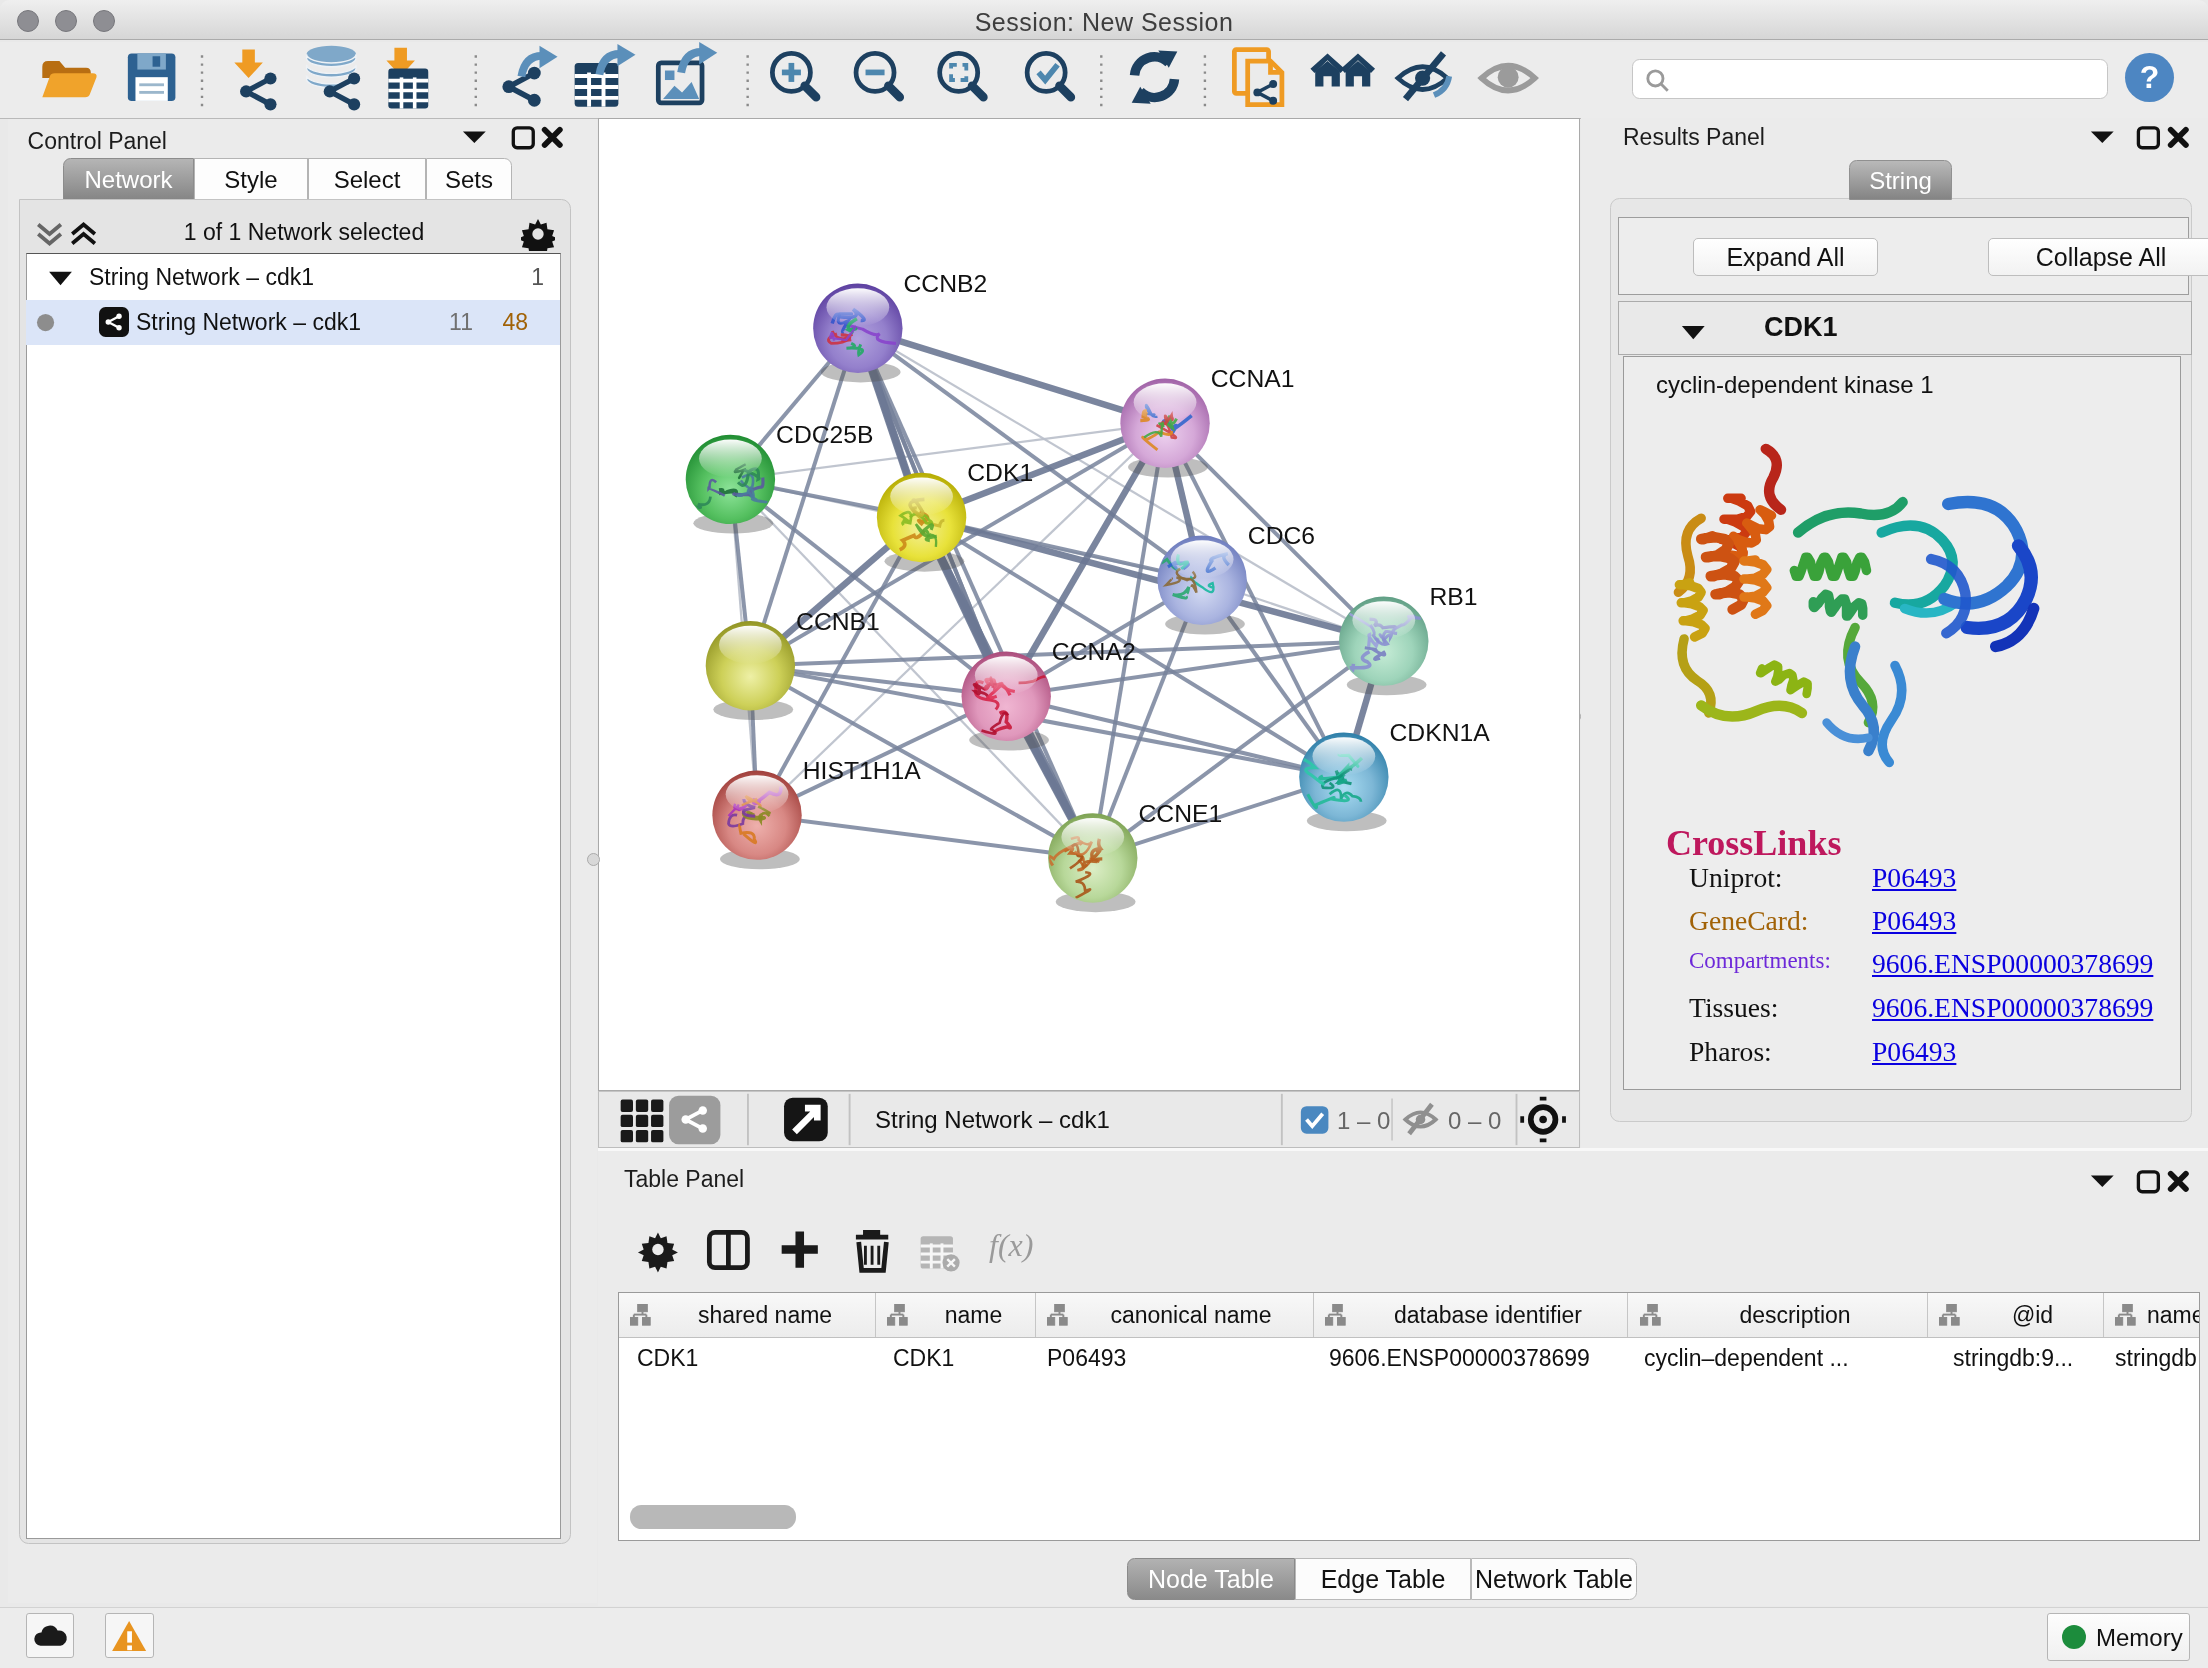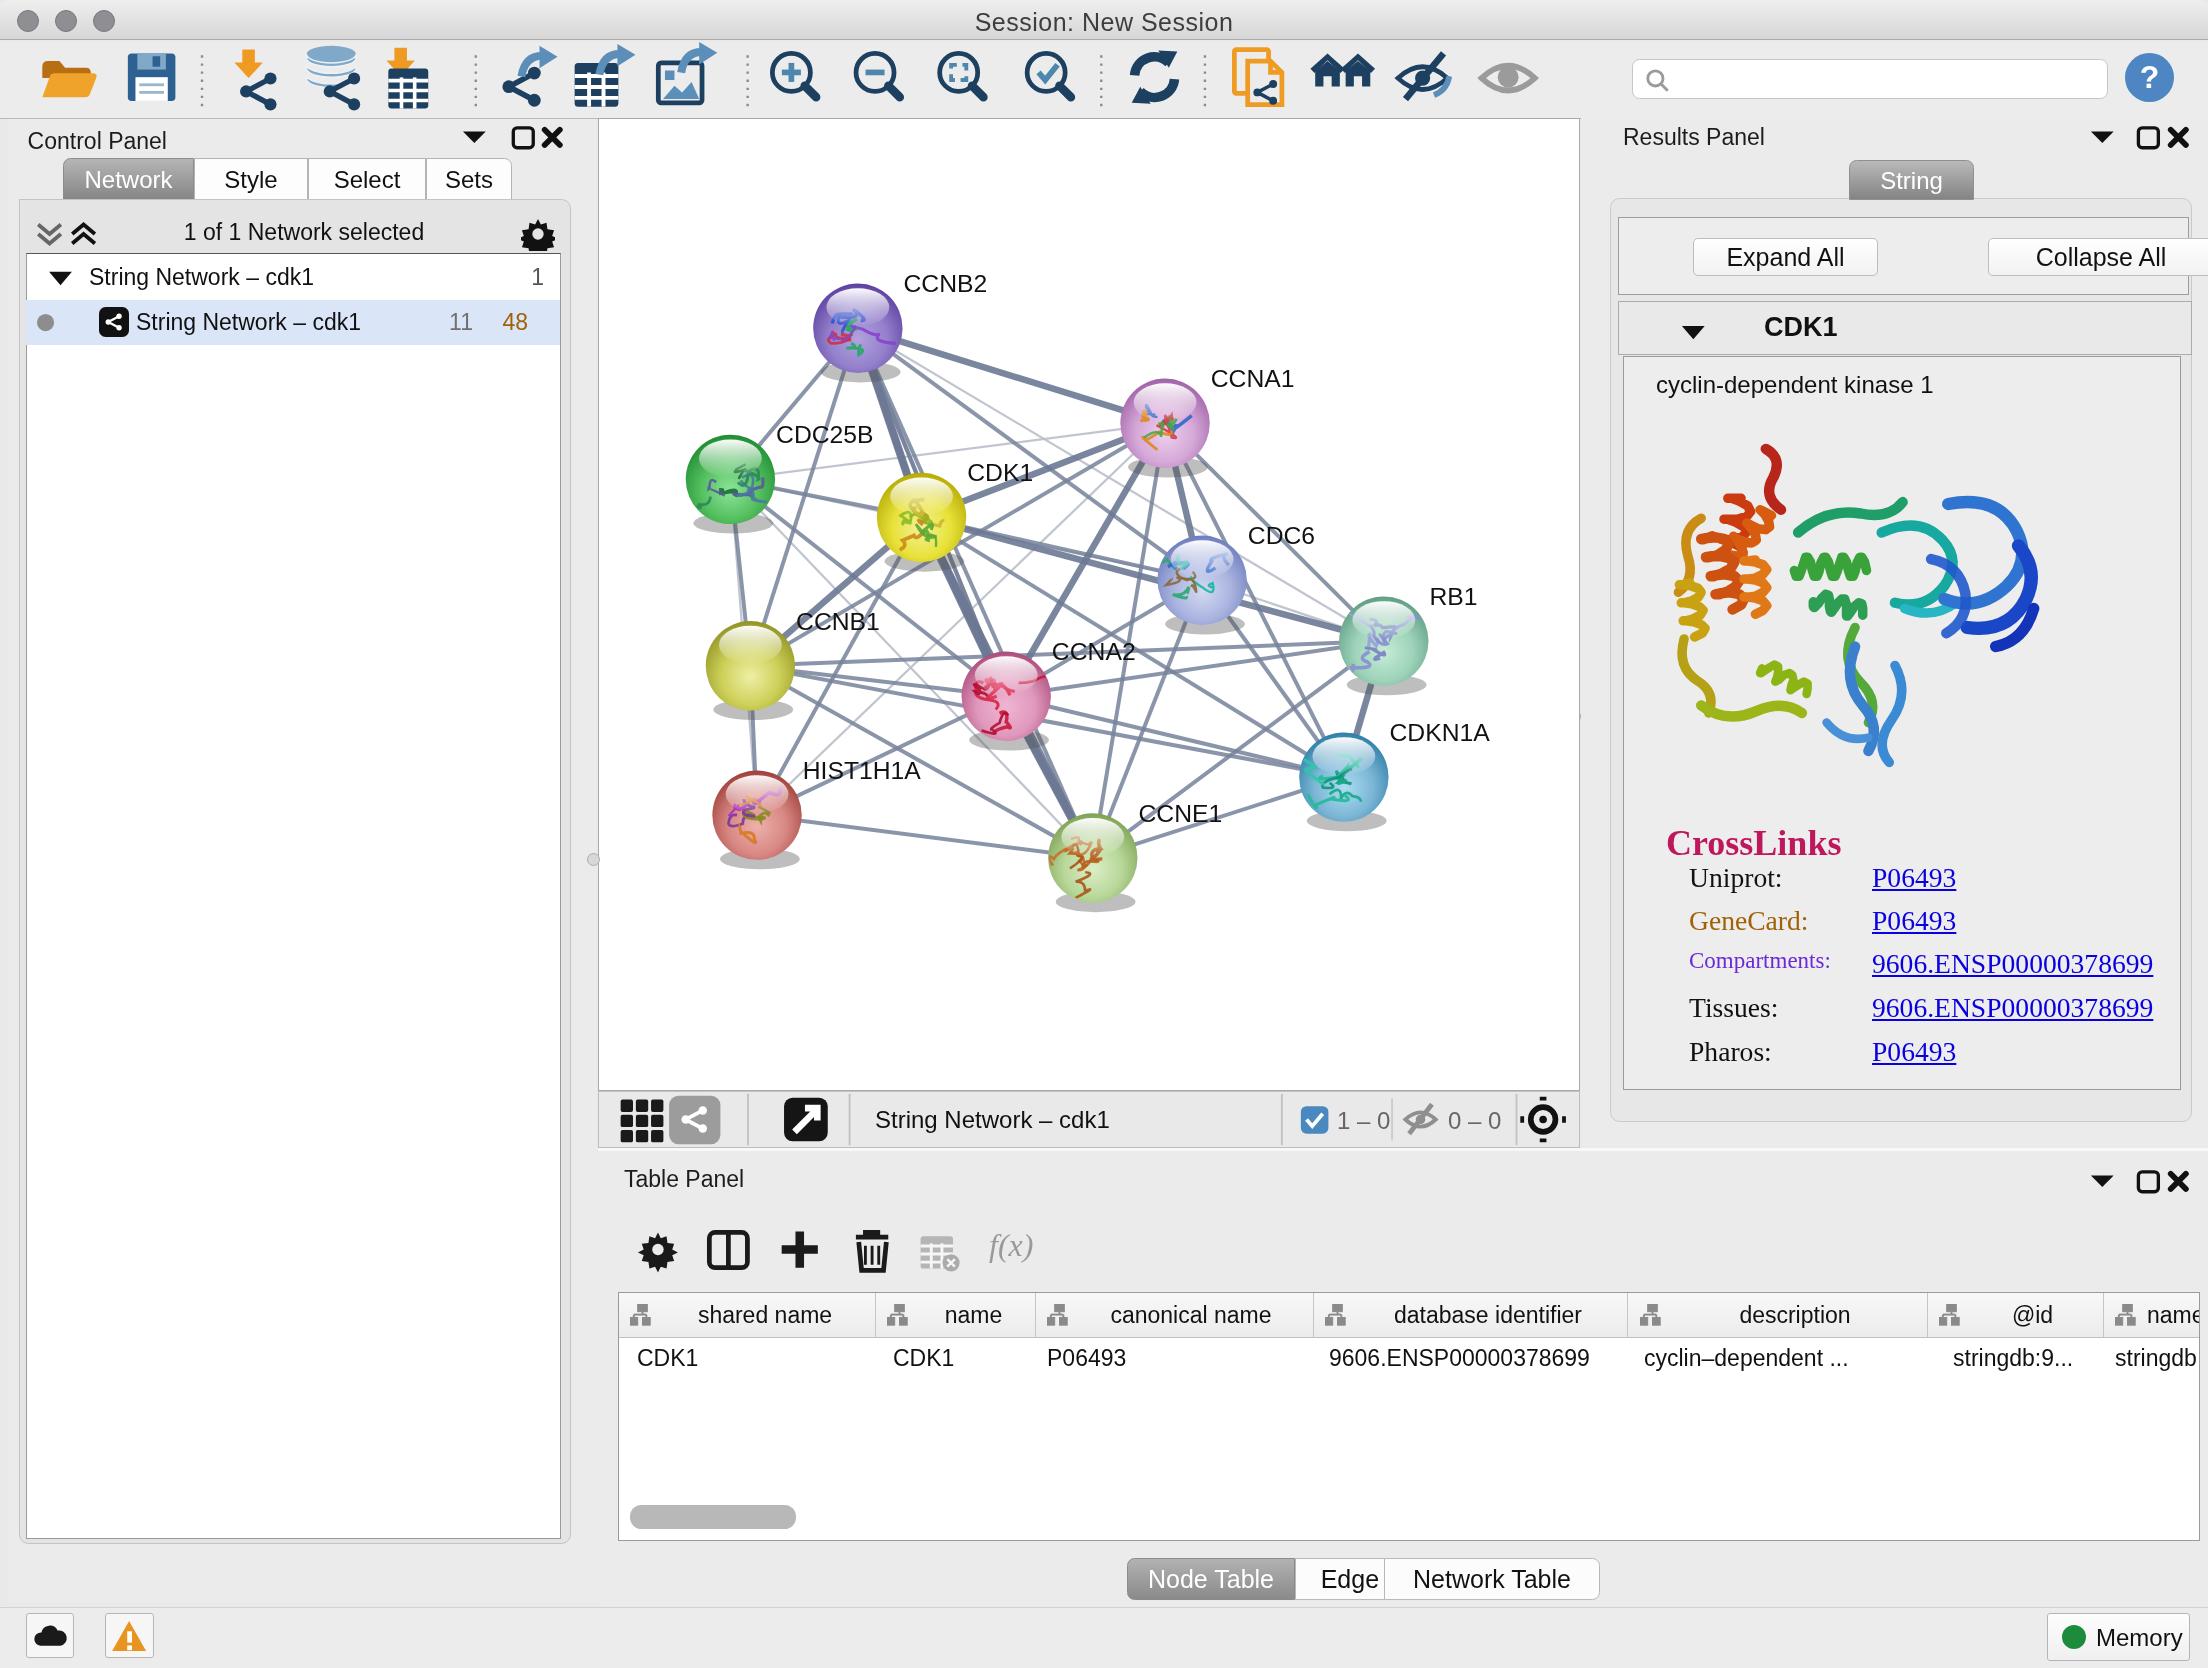--- a/index.html
+++ b/index.html
@@ -21,21 +21,21 @@
 .cpanel{left:19px;top:199px;width:552px;height:1345px;background:#e4e4e4;border:1px solid #c3c3c3;border-radius:0 9.5px 9.5px 9.5px}
 .cplist{left:26px;top:253px;width:535px;height:1286px;background:#fff;border:1px solid #9a9a9a;border-top:1.9px solid #555}
 .row1{left:0;top:0;width:534px;height:45px;font-size:23px;color:#111}
 .row2{left:0;top:45px;width:534px;height:45px;background:#dbe5f8;font-size:23px;color:#111}
 
 .net{left:598px;top:118px;width:982px;height:973px;background:#fff;border:1px solid #a9a9a9}
 .netbar{left:598px;top:1091px;width:982px;height:57px;background:#e9e9e9;border:1px solid #bdbdbd;border-top:1px solid #c4c4c4}
 
 .rp{left:1581px;top:118px;width:628px;height:1030px;background:#ebebeb}
 .rpanel{left:1610px;top:198px;width:582px;height:924px;background:#e7e7e7;border:1px solid #cacaca;border-radius:9.5px}
-.stringtab{left:1849px;top:160px;width:125px;height:40px;background:linear-gradient(#b9b9b9,#848484);border:1px solid #909090;
+.stringtab{left:1849px;top:160px;width:103px;height:40px;background:linear-gradient(#b9b9b9,#848484);border:1px solid #909090;
  border-radius:7.6px 7.6px 0 0;color:#fff;font-size:24px;text-align:center;line-height:40px}
 .expbox{left:1618px;top:217px;width:571px;height:78px;border:1.9px solid #9d9d9d;background:#ededed}
 .btn{position:absolute;background:linear-gradient(#ffffff,#f2f2f2);border:1.9px solid #bdbdbd;border-radius:5px;
  font-size:25px;color:#111;text-align:center}
 .cdkhdr{left:1618px;top:301px;width:574px;height:54px;background:#e9e9e9;border:1px solid #ababab;font-size:27px;font-weight:bold;color:#111}
 .rcontent{left:1623px;top:356px;width:558px;height:734px;background:#ededed;border:1px solid #9a9a9a}
 .serif{font-family:"Liberation Serif",serif}
 a.lnk{color:#0a00e0;text-decoration:underline}
 
 .tp{left:598px;top:1151px;width:1610px;height:455px;background:#ebebeb}
@@ -729,21 +729,21 @@
 <div class="abs" style="left:637px;top:1345px;font-size:23px;color:#111;white-space:nowrap">CDK1</div>
 <div class="abs" style="left:893px;top:1345px;font-size:23px;color:#111;white-space:nowrap">CDK1</div>
 <div class="abs" style="left:1047px;top:1345px;font-size:23px;color:#111;white-space:nowrap">P06493</div>
 <div class="abs" style="left:1329px;top:1345px;font-size:23px;color:#111;white-space:nowrap">9606.ENSP00000378699</div>
 <div class="abs" style="left:1644px;top:1345px;font-size:23px;color:#111;white-space:nowrap">cyclin–dependent ...</div>
 <div class="abs" style="left:1953px;top:1345px;font-size:23px;color:#111;white-space:nowrap">stringdb:9...</div>
 <div class="abs" style="left:2115px;top:1345px;font-size:23px;color:#111;white-space:nowrap">stringdb</div>
 <div class="abs" style="left:630px;top:1505px;width:166px;height:24px;border-radius:11.4px;background:#b8b8b8"></div>
 <div class="abs btab btabsel" style="left:1127px;width:168px;border-radius:7.6px 0 0 7.6px">Node Table</div>
 <div class="abs btab" style="left:1295px;width:176px">Edge Table</div>
-<div class="abs btab" style="left:1384px;width:216px;border-radius:0 7.6px 7.6px 0">Network Table</div>
+<div class="abs btab" style="left:1471px;width:166px;border-radius:0 7.6px 7.6px 0">Network Table</div>
 <div class="abs statusbar"></div>
 <div class="abs sbtn" style="left:26px;top:1613px;width:48px;height:45px"></div>
 <svg class="abs" style="left:31px;top:1623px" width="38" height="28.5" viewBox="0 0 40 30">
     <path d="M10 24 a7 7 0 0 1 1-14 a9 9 0 0 1 17-2 a6.5 6.5 0 0 1 3 16 Z" fill="#1a1a1a"></path>
   </svg>
 <div class="abs sbtn" style="left:105px;top:1613px;width:49px;height:45px"></div>
 <svg class="abs" style="left:112px;top:1619px" width="38" height="34" viewBox="0 0 40 36">
     <path d="M18 2 L36 34 H0 Z" fill="#e89420"></path>
     <rect x="16" y="13" width="5" height="12" fill="#fff"></rect>
     <rect x="16" y="28" width="5" height="5" fill="#fff"></rect>

